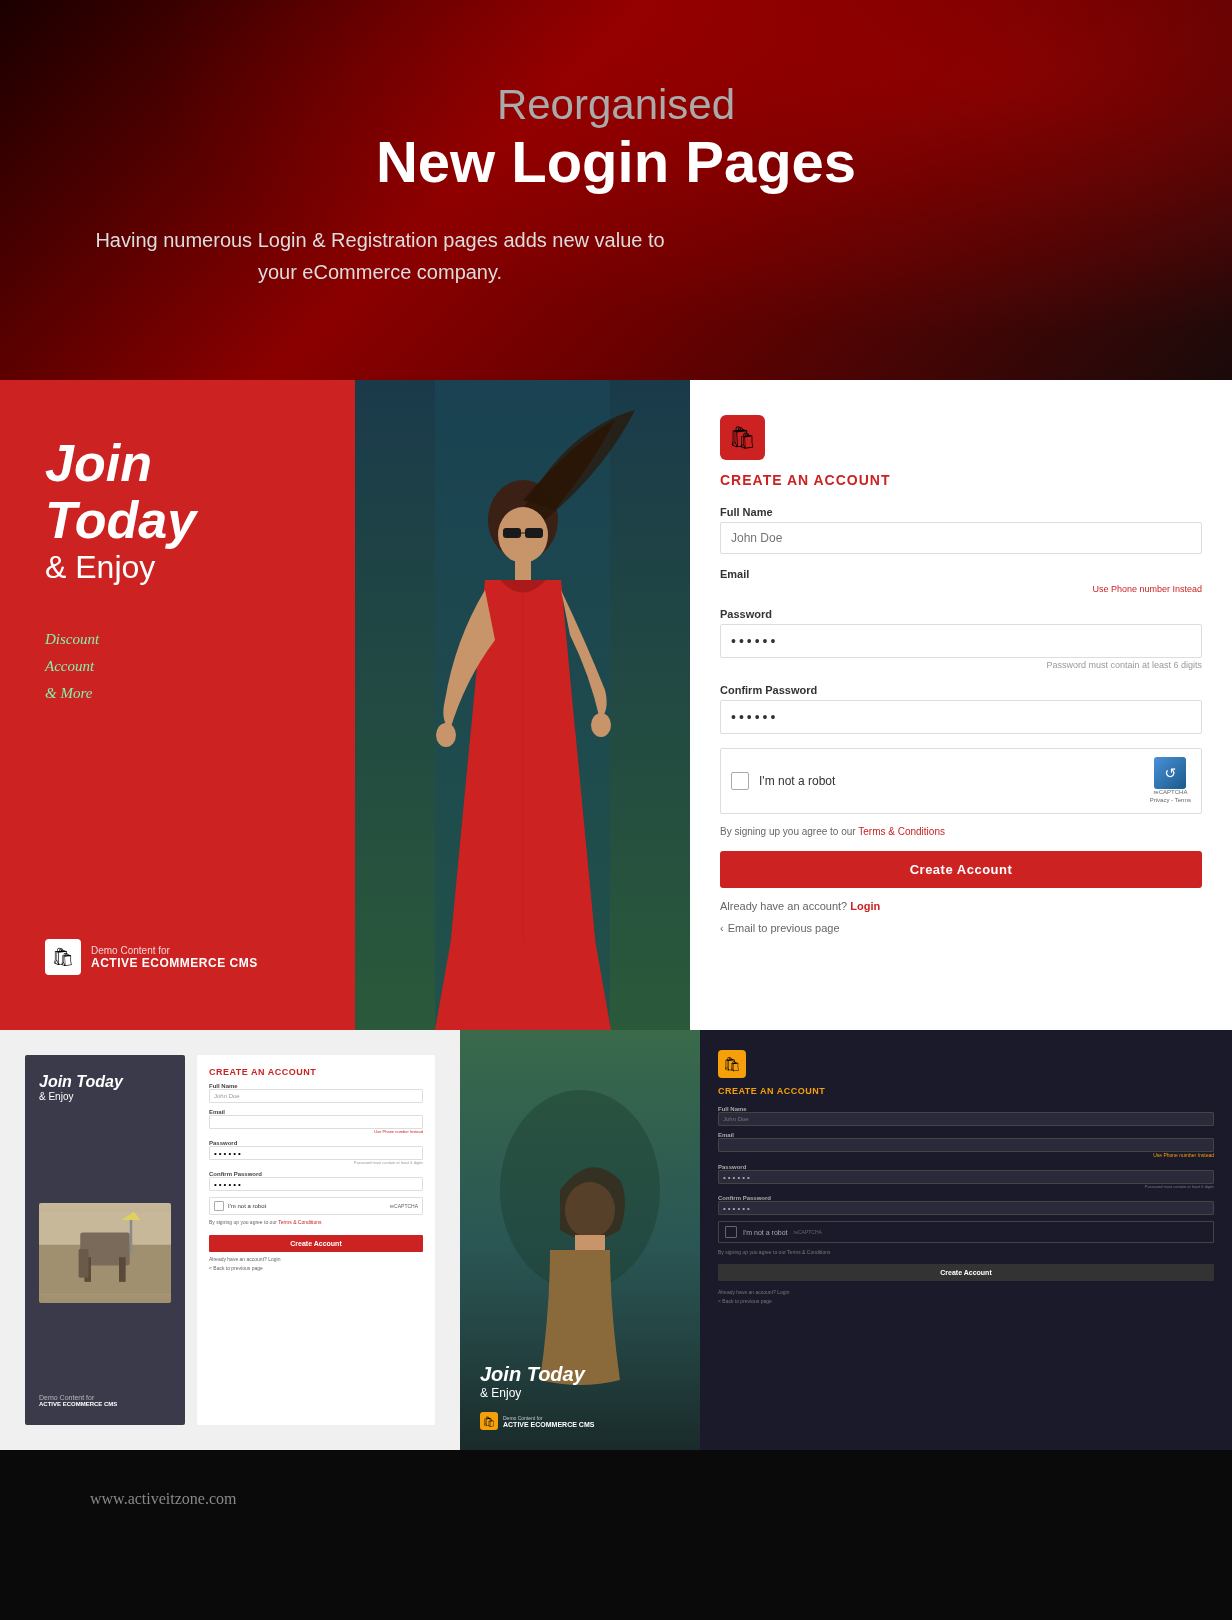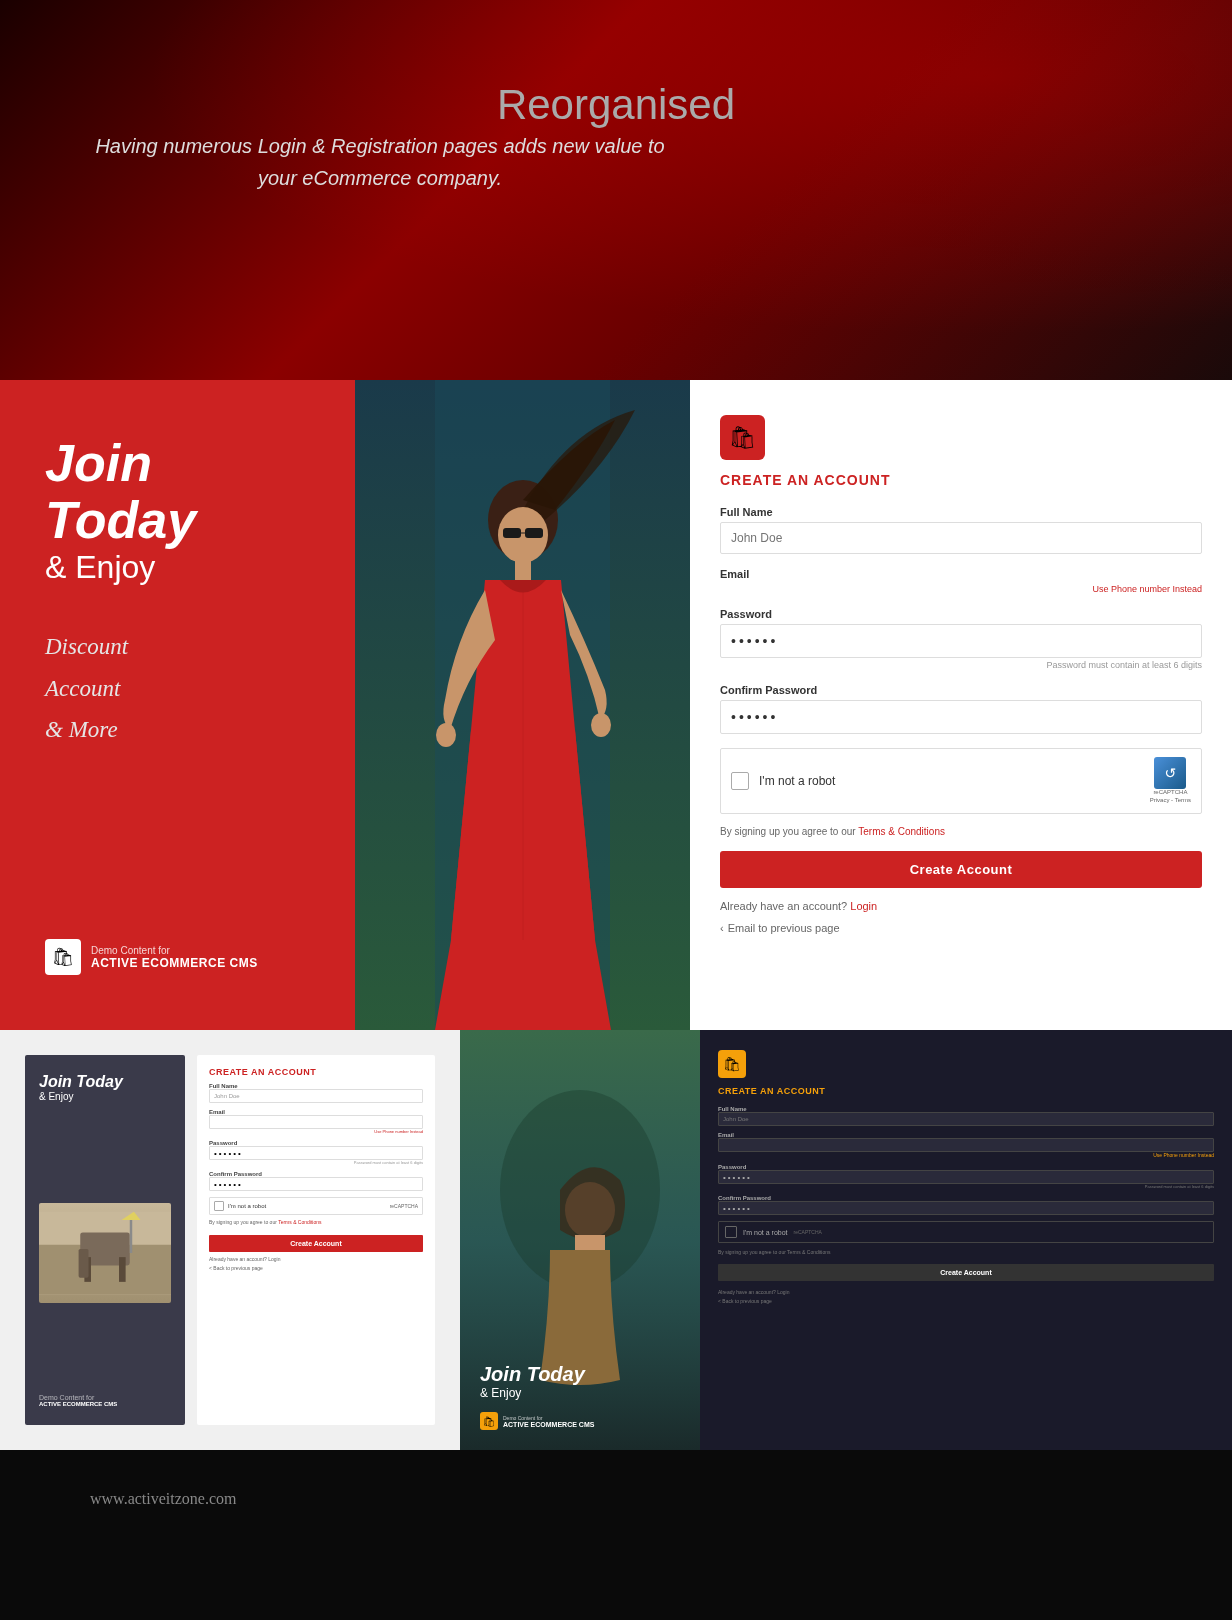--- a/index.html
+++ b/index.html
@@ -43,21 +43,20 @@
       position: relative;
       z-index: 1;
     }
     .header-desc {
       font-size: 20px;
       color: #ddd;
       line-height: 1.6;
       max-width: 580px;
       position: relative;
       z-index: 1;
-      font-style: italic;
     }
 
     
     .previews-wrapper {
       background: #1a1a1a;
       padding: 0;
     }
 
     
     .large-preview {
@@ -88,22 +87,22 @@
       font-size: 32px;
       color: #fff;
       font-weight: 400;
     }
     .features-list {
       margin-top: 40px;
       font-family: 'Georgia', serif;
       font-style: italic;
     }
     .features-list div {
-      color: #e5e5e5;
-      font-size: 23px;
+      color: #86efac;
+      font-size: 15px;
       line-height: 1.8;
     }
     .brand-footer {
       display: flex;
       align-items: center;
       gap: 10px;
     }
     .brand-icon {
       width: 36px;
       height: 36px;
@@ -253,21 +252,21 @@
       letter-spacing: 0.5px;
       margin-bottom: 12px;
     }
     .login-row {
       font-size: 11px;
       color: #666;
       margin-bottom: 10px;
     }
     .login-link {
       color: #cc2222;
-      font-weight: 400;
+      font-weight: 700;
       text-decoration: none;
     }
     .back-link {
       font-size: 11px;
       color: #666;
       display: flex;
       align-items: center;
       gap: 4px;
     }
 
@@ -547,20 +546,21 @@
       color: #666;
       text-align: center;
       line-height: 1.3;
     }
   </style>
 </head>
 <body>
 
 <div class="header-section">
   <div class="header-subtitle">Reorganised</div>
+  <div class="header-title">New Login Pages</div>
   <div class="header-desc">Having numerous Login &amp; Registration pages adds new value to your eCommerce company.</div>
 </div>
 
 <div class="previews-wrapper">
 
   <div class="large-preview">
 
     <div class="red-panel">
       <div>
         <div>

